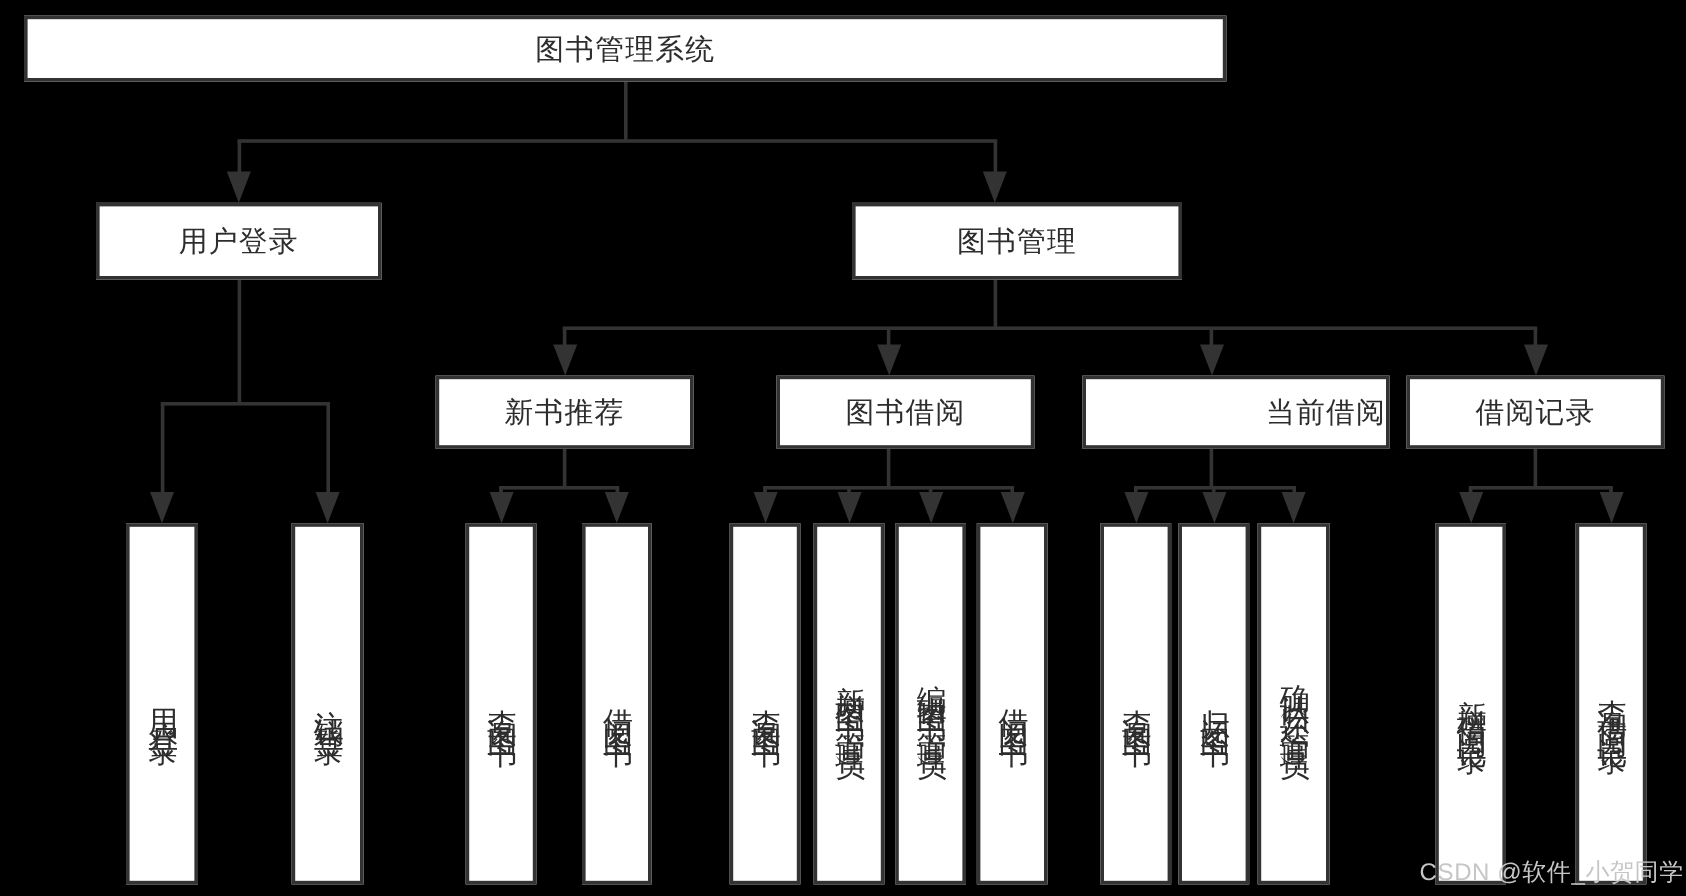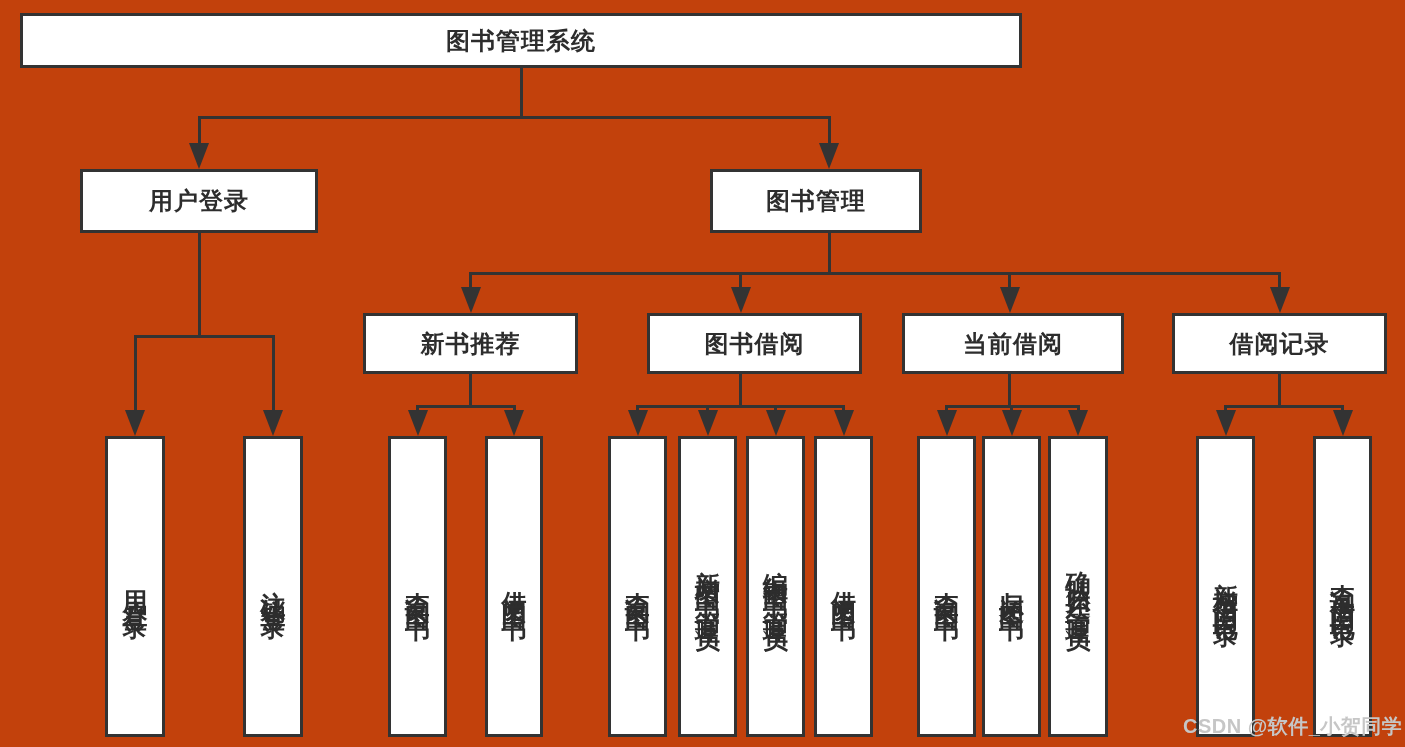--- a/index.html
+++ b/index.html
@@ -5,23 +5,22 @@
   html, body {
     margin: 0;
     padding: 0;
     background: #ffffff;
     font-family: "Liberation Sans", sans-serif;
   }
   #stage {
     position: relative;
     width: 1405px;
     height: 747px;
-    background: #c2410c;
+    background: #000000;
     overflow: hidden;
-    font-weight: bold;
   }
   .node {
     position: absolute;
     box-sizing: border-box;
     background: #ffffff;
     border: 3px solid #333333;
     display: flex;
     align-items: center;
     justify-content: center;
     z-index: 2;
@@ -70,30 +69,30 @@
 <body>
 
 <div id="stage">
   <div id="diagram">
       <div class="node h" style="left: 20px; top: 13px; width: 1002px; height: 55px; border-color: rgb(51, 51, 51);">
         <span class="lab" style="color: rgb(45, 45, 45);">图书管理系统</span>
       </div>
       <div class="node h" style="left: 80px; top: 169px; width: 238px; height: 64px; border-color: rgb(51, 51, 51);">
         <span class="lab" style="color: rgb(45, 45, 45);">用户登录</span>
       </div>
-      <div class="node h" style="left: 710px; top: 169px; width: 212px; height: 64px; border-color: rgb(51, 51, 51);">
+      <div class="node h" style="left: 710px; top: 169px; width: 275px; height: 64px; border-color: rgb(51, 51, 51);">
         <span class="lab" style="color: rgb(45, 45, 45);">图书管理</span>
       </div>
       <div class="node h" style="left: 363px; top: 313px; width: 215px; height: 61px; border-color: rgb(51, 51, 51);">
         <span class="lab" style="color: rgb(45, 45, 45);">新书推荐</span>
       </div>
       <div class="node h" style="left: 633px; top: 313px; width: 215px; height: 61px; border-color: rgb(51, 51, 51); margin-left: 14px;">
         <span class="lab" style="color: rgb(45, 45, 45);">图书借阅</span>
       </div>
-      <div class="node h" style="left: 902px; top: 313px; width: 222px; height: 61px; border-color: rgb(51, 51, 51);">
+      <div class="node h" style="left: 902px; top: 313px; width: 256px; height: 61px; border-color: rgb(51, 51, 51); justify-content: flex-end;">
         <span class="lab" style="color: rgb(45, 45, 45);">当前借阅</span>
       </div>
       <div class="node h" style="left: 1172px; top: 313px; width: 215px; height: 61px; border-color: rgb(51, 51, 51);">
         <span class="lab" style="color: rgb(45, 45, 45);">借阅记录</span>
       </div>
       <div class="node v" style="left: 105px; top: 436px; width: 60px; height: 301px; border-color: rgb(51, 51, 51);">
         <span class="lab" style="color: rgb(45, 45, 45);">用户登录</span>
       </div>
       <div class="node v" style="left: 243px; top: 436px; width: 60px; height: 301px; border-color: rgb(51, 51, 51);">
         <span class="lab" style="color: rgb(45, 45, 45);">注销登录</span>

